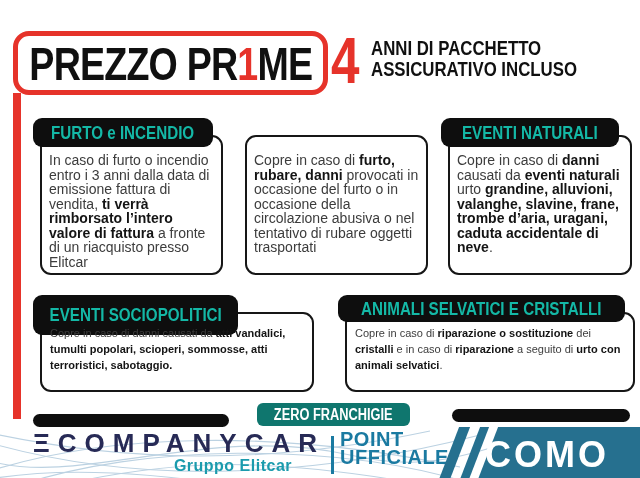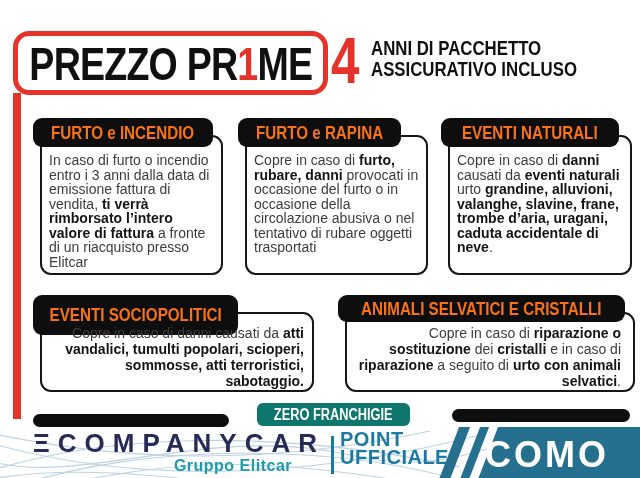--- a/index.html
+++ b/index.html
@@ -25,32 +25,32 @@
     color:#E6332A;
   }
   .subtitle{
     position:absolute;left:371px;top:30px;font-weight:bold;font-size:21px;line-height:21px;
     color:#101010;
   }
   .red-line{position:absolute;left:13px;top:86px;width:8px;height:326px;background:#E6332A;}
 
   
   .pill{
-    position:absolute;background:#0E0E0E;border-radius:9px;color:#f97316;
+    position:absolute;background:#0E0E0E;border-radius:9px;color:#14b8a6;
     display:flex;align-items:center;justify-content:center;z-index:2;
   }
   .pill .cx{font-weight:bold;font-size:19px;}
   .card-frame{
     position:absolute;border:2px solid #161616;border-radius:11px;box-sizing:border-box;
     background:#fff;z-index:1;
   }
   .body-text{
     position:absolute;z-index:3;color:#3C3C3C;font-size:14px;line-height:14.5px;
   }
-  .body-text.r2{font-size:14px;line-height:16px;text-align:right;}
+  .body-text.r2{font-size:11px;line-height:16px;}
   .body-text .b{font-weight:bold;color:#141414;}
 
   
   .black-bar{position:absolute;height:13px;background:#0E0E0E;border-radius:7px;z-index:1;}
   .zero-pill{
     position:absolute;left:257px;top:396px;width:153px;height:23px;background:#0f766e;
     border-radius:6px;z-index:1;overflow:hidden;text-align:center;
   }
   .zero-pill .cx{font-weight:bold;font-size:16px;color:#fff;line-height:24px;}
 
@@ -98,23 +98,20 @@
   </div>
   <div class="red-line"></div>
 
   <div class="card-frame" style="left:40px;top:128px;width:183px;height:140px;"></div>
   <div class="pill" style="left:33px;top:111px;width:180px;height:29px;">
     <span class="cx">FURTO e INCENDIO</span>
   </div>
   <div class="body-text" style="left:49px;top:146px;width:168px;"><span>In caso di furto o incendio entro i 3 anni dalla data di emissione fattura di vendita, </span><span class="b">ti verrà rimborsato l’intero valore di fattura</span><span> a fronte di un riacquisto presso Elitcar</span></div>
 
   <div class="card-frame" style="left:245px;top:128px;width:183px;height:140px;"></div>
-  <div class="pill" style="left:238px;top:111px;width:163px;height:29px;">
-    <span class="cx">FURTO e RAPINA</span>
-  </div>
   <div class="body-text" style="left:254px;top:146px;width:166px;"><span>Copre in caso di </span><span class="b">furto, rubare, danni</span><span> provocati in occasione del furto o in occasione della circolazione abusiva o nel tentativo di rubare oggetti trasportati</span></div>
 
   <div class="card-frame" style="left:448px;top:128px;width:184px;height:140px;"></div>
   <div class="pill" style="left:441px;top:111px;width:178px;height:29px;">
     <span class="cx">EVENTI NATURALI</span>
   </div>
   <div class="body-text" style="left:457px;top:146px;width:170px;"><span>Copre in caso di </span><span class="b">danni</span><span> causati da </span><span class="b">eventi naturali</span><span> urto </span><span class="b">grandine, alluvioni, valanghe, slavine, frane, trombe d’aria, uragani, caduta accidentale di neve</span><span>.</span></div>
 
   <div class="card-frame" style="left:40px;top:305px;width:274px;height:80px;"></div>
   <div class="pill" style="left:33px;top:288px;width:205px;height:40px;">

